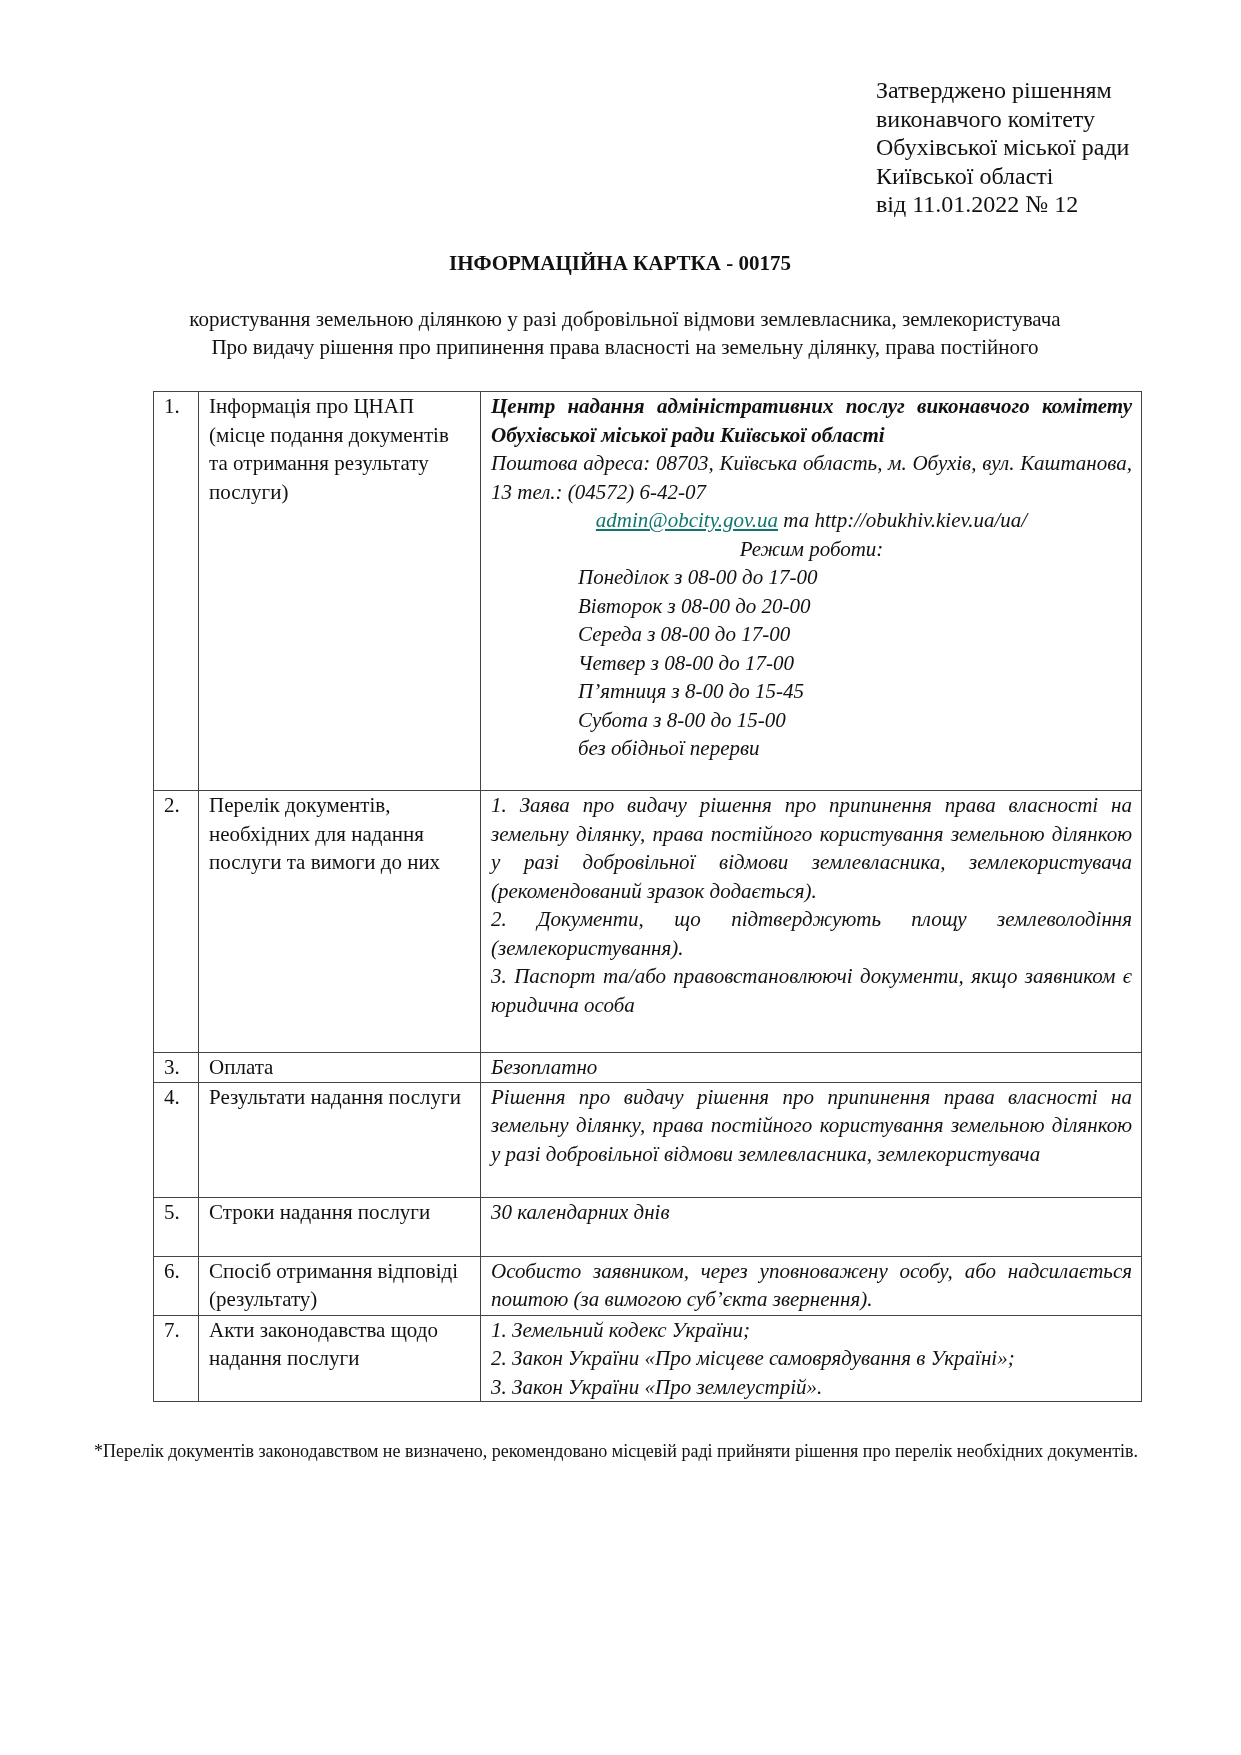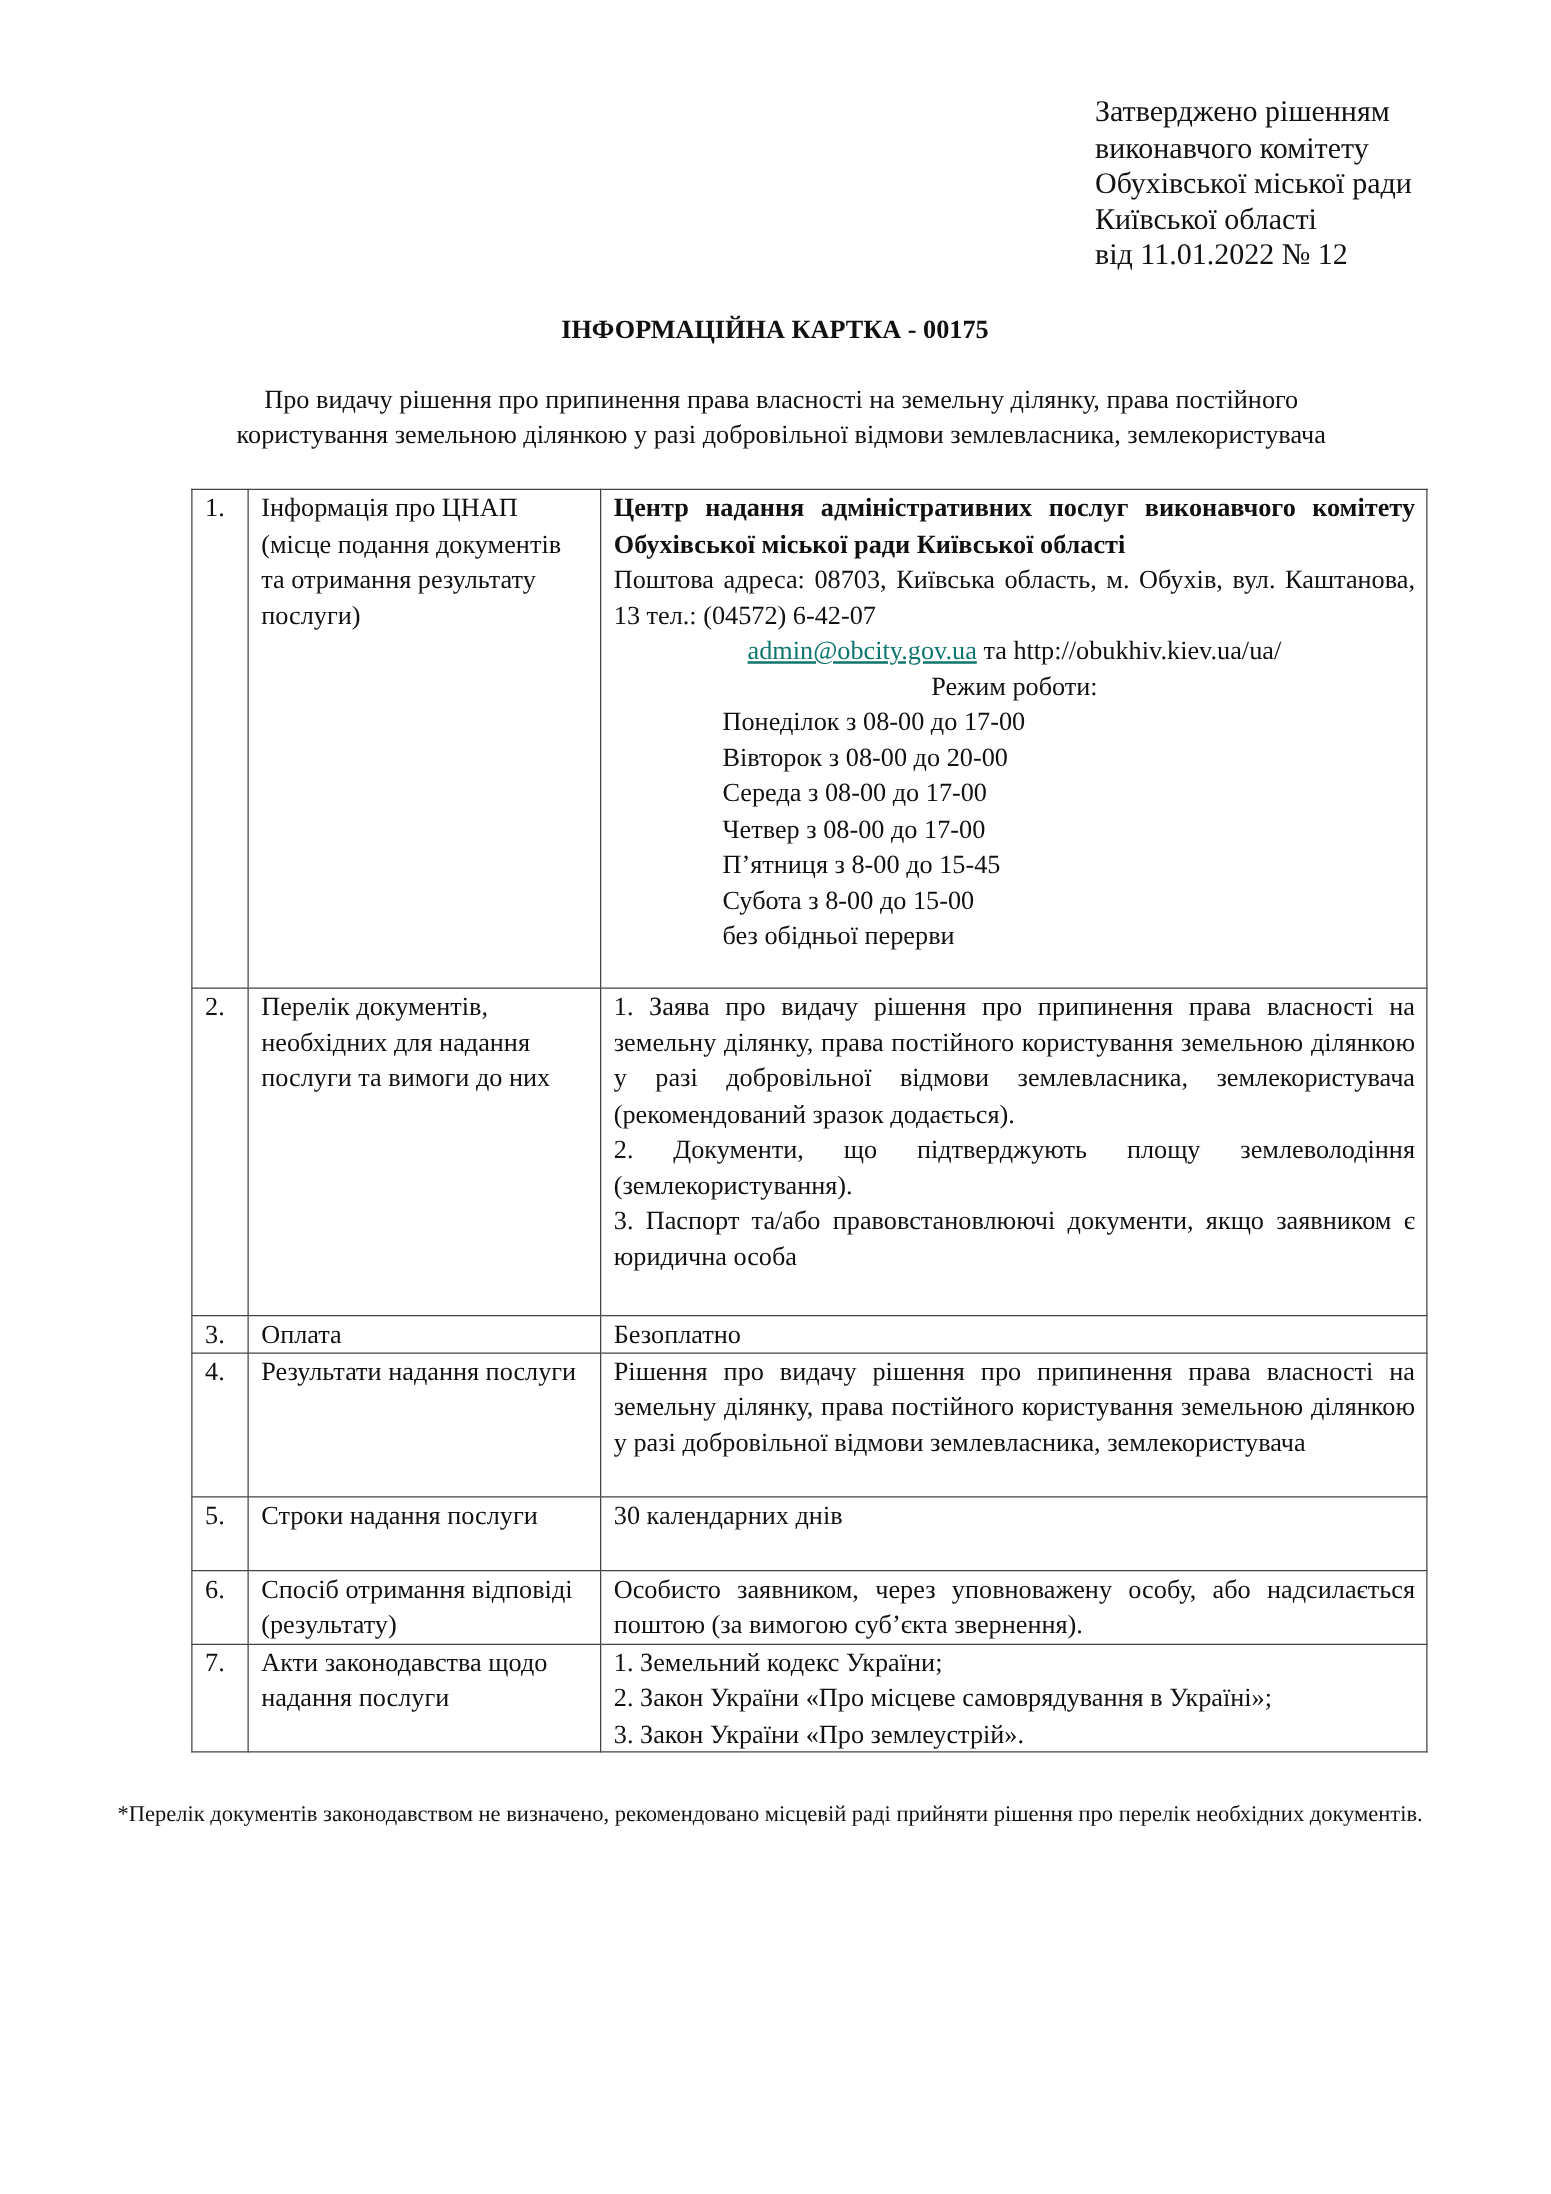--- a/index.html
+++ b/index.html
@@ -24,21 +24,21 @@
     position: absolute; left: 153px; top: 391px; width: 989px;
     border-collapse: collapse; table-layout: fixed;
     font-size: 21px; line-height: 28.5px;
   }
   table.info td {
     border: 1px solid #444444; vertical-align: top;
     padding: 0 9px 0 10px;
   }
   td.num { width: 25px; padding-left: 10px; padding-right: 6px; }
   td.label { width: 262px; }
-  td.value { text-align: justify; }
+  td.value { text-align: justify; font-style: italic; }
   .bold { font-weight: bold; }
   .center { text-align: center; }
   .schedule { padding-left: 87px; }
   a.email { color: #0f766e; text-decoration: underline; }
   .r1 td { height: 398px; }
   .r2 td { height: 261px; }
   .r3 td { height: 26px; }
   .r4 td { height: 114px; }
   .r5 td { height: 58px; }
   .r6 td { height: 58px; }
@@ -56,22 +56,22 @@
   <span class="line">Затверджено рішенням</span>
   <span class="line">виконавчого комітету</span>
   <span class="line">Обухівської міської ради</span>
   <span class="line">Київської області</span>
   <span class="line">від 11.01.2022 № 12</span>
 </div>
 
 <div class="card-title">ІНФОРМАЦІЙНА КАРТКА - 00175</div>
 
 <div class="subtitle">
+  <span class="line">користування земельною ділянкою у разі добровільної відмови землевласника, землекористувача</span>
   <span class="line">Про видачу рішення про припинення права власності на земельну ділянку, права постійного</span>
-  <span class="line">користування земельною ділянкою у разі добровільної відмови землевласника, землекористувача</span>
 </div>
 
 <table class="info">
   <tbody>
       <tr class="r1">
     <td class="num">1.</td>
     <td class="label">Інформація про ЦНАП (місце подання документів та отримання результату послуги)</td>
     <td class="value">
       <div class="bold">Центр надання адміністративних послуг виконавчого комітету Обухівської міської ради Київської області</div>
       <div>Поштова адреса: 08703, Київська область, м. Обухів, вул. Каштанова, 13 тел.: (04572) 6-42-07</div>

